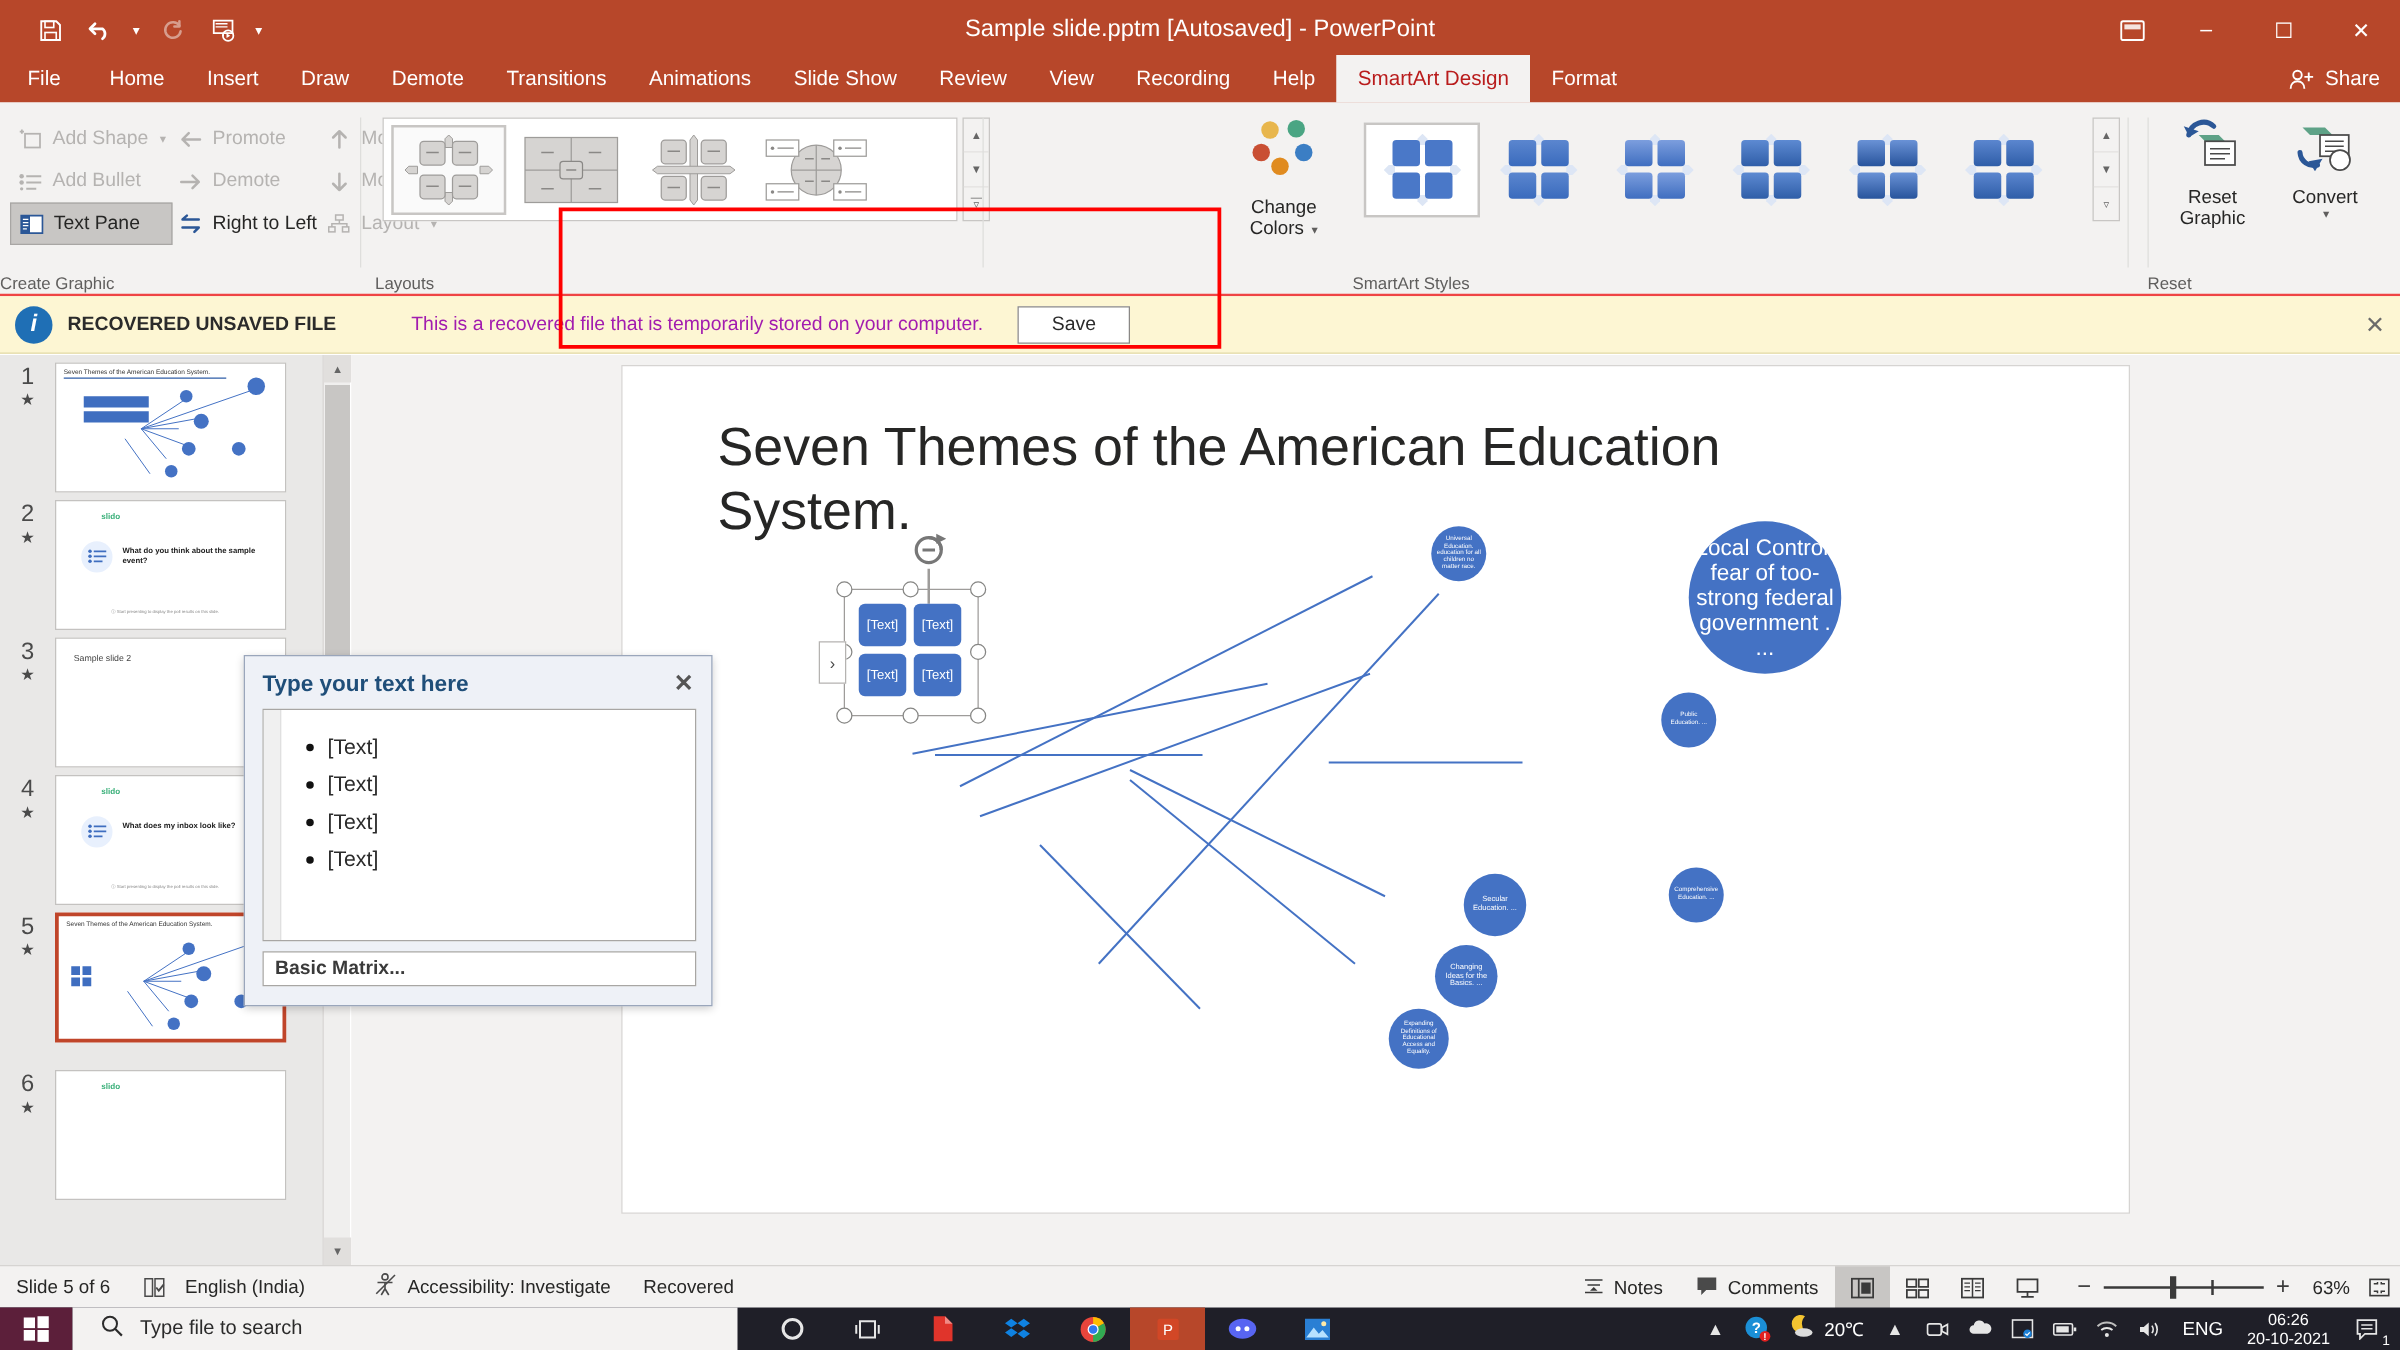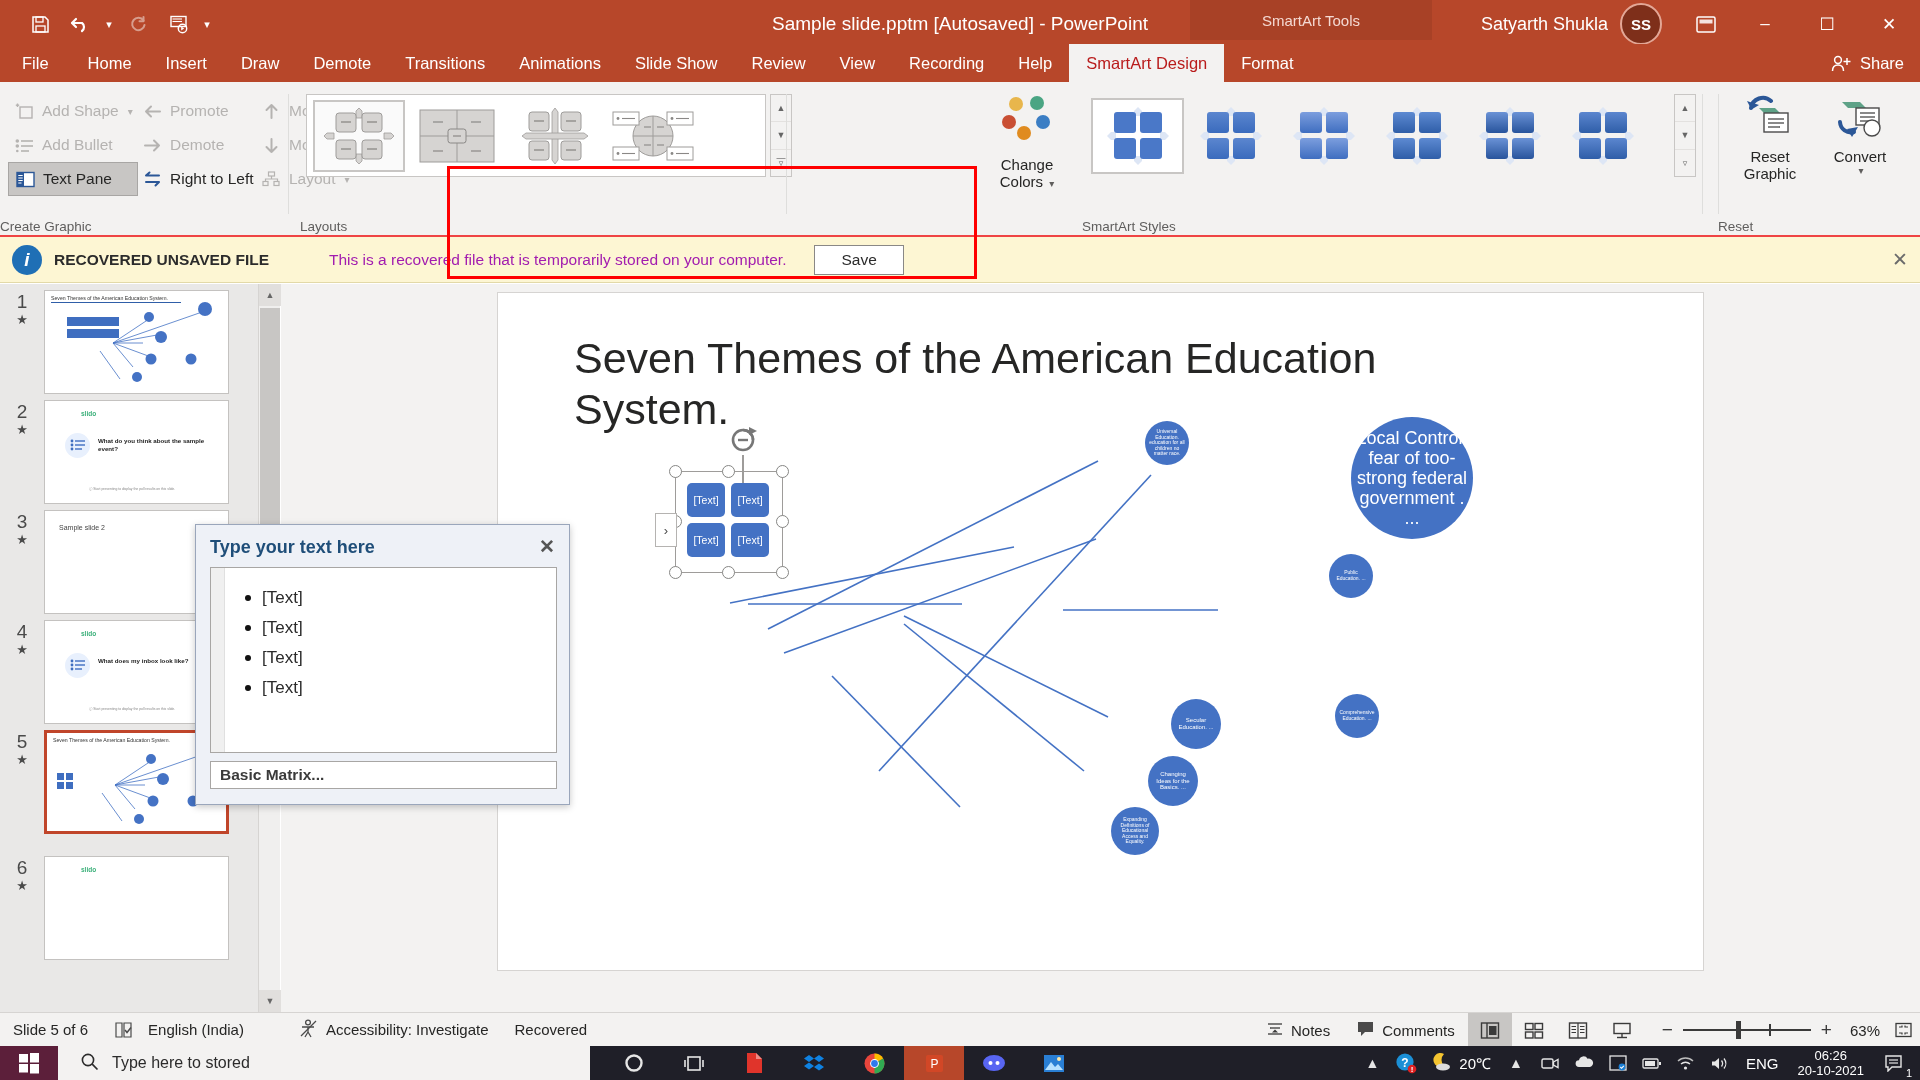--- a/index.html
+++ b/index.html
@@ -289,26 +289,21 @@
             <line x1="4.5" y1="7.5" x2="14" y2="7.5" stroke="#fff" stroke-width="1.1"></line>
             <line x1="10.5" y1="12.5" x2="10.5" y2="15" stroke="#fff" stroke-width="1.2"></line>
             <circle cx="14.5" cy="14.5" r="4.2" fill="none" stroke="#fff" stroke-width="1.4"></circle>
             <path d="M13.2 12.6 l3 1.9 l-3 1.9z" fill="#fff"></path>
           </svg>
       </div>
       <div class="qat-caret">▾</div>
     </div>
 
     <div class="title-center">Sample slide.pptm [Autosaved]  -  PowerPoint</div>
-    <div class="smartart-tools-tab">SmartArt Tools</div>
-
-    <div class="account">
-      <span>Satyarth Shukla</span>
-      <span class="avatar">SS</span>
-    </div>
+
 
     <div class="ribbon-display">
       <svg width="22" height="19" viewBox="0 0 22 19">
           <rect x="2" y="2" width="18" height="15" rx="1.5" fill="none" stroke="#fff" stroke-width="1.5"></rect>
           <rect x="4.5" y="4.5" width="13" height="4" fill="#fff" opacity="0.85"></rect>
         </svg>
     </div>
 
     <div class="wincontrols">
       <div class="wc">–</div>
@@ -1015,21 +1010,21 @@
           <rect x="12" y="12" width="9" height="9.5" fill="#fff"></rect>
         </svg>
     </div>
     <div class="tb-search">
       <span>
         <svg width="19" height="19" viewBox="0 0 19 19">
             <circle cx="8" cy="8" r="5.6" fill="none" stroke="#2b2b2b" stroke-width="1.6"></circle>
             <line x1="12.2" y1="12.2" x2="17.5" y2="17.5" stroke="#2b2b2b" stroke-width="1.7"></line>
           </svg>
       </span>
-      <span>Type here to stored</span>
+      <span>Type file to search</span>
     </div>
 
     <div class="tb-icons">
       <span class="tb-ic">
         <svg width="20" height="20" viewBox="0 0 20 20">
             <circle cx="10" cy="10" r="7.5" fill="none" stroke="#e6e6e6" stroke-width="2.4"></circle>
           </svg>
       </span>
       <span class="tb-ic">
         <svg width="22" height="19" viewBox="0 0 22 19">

